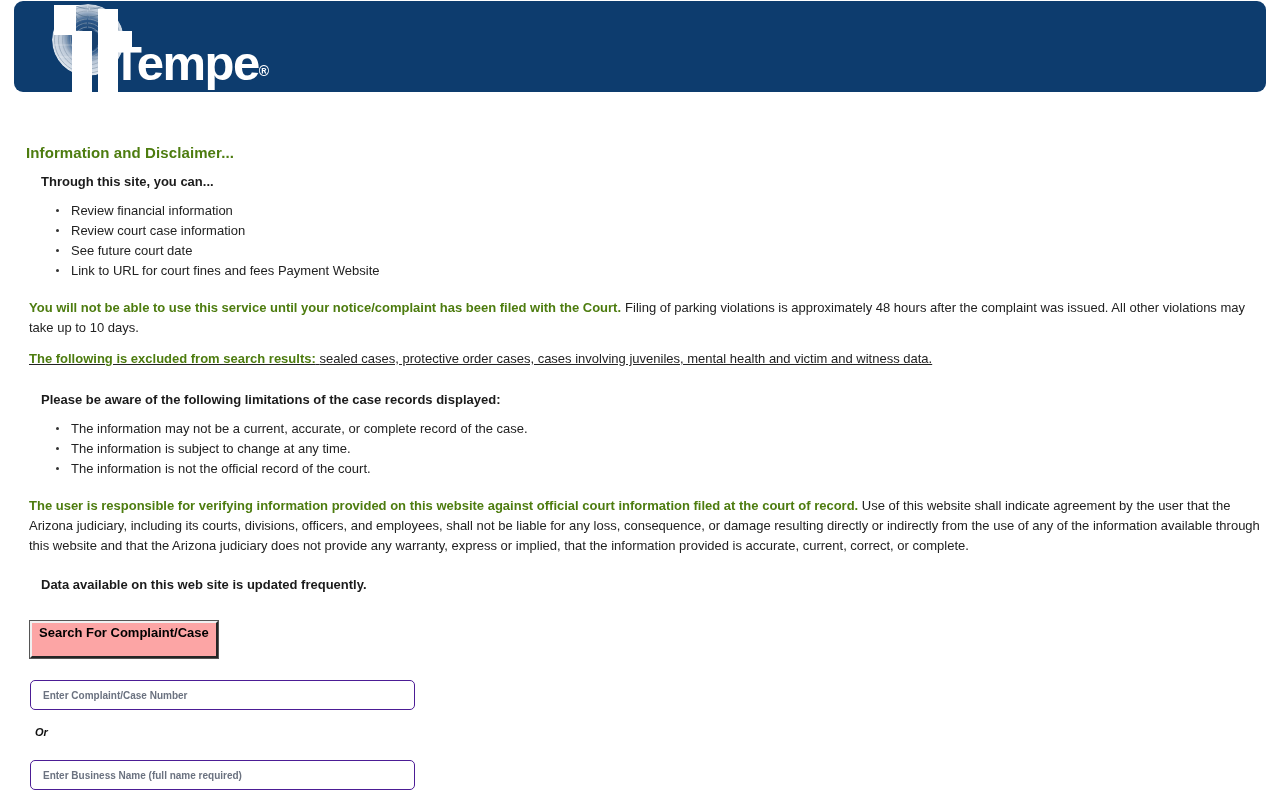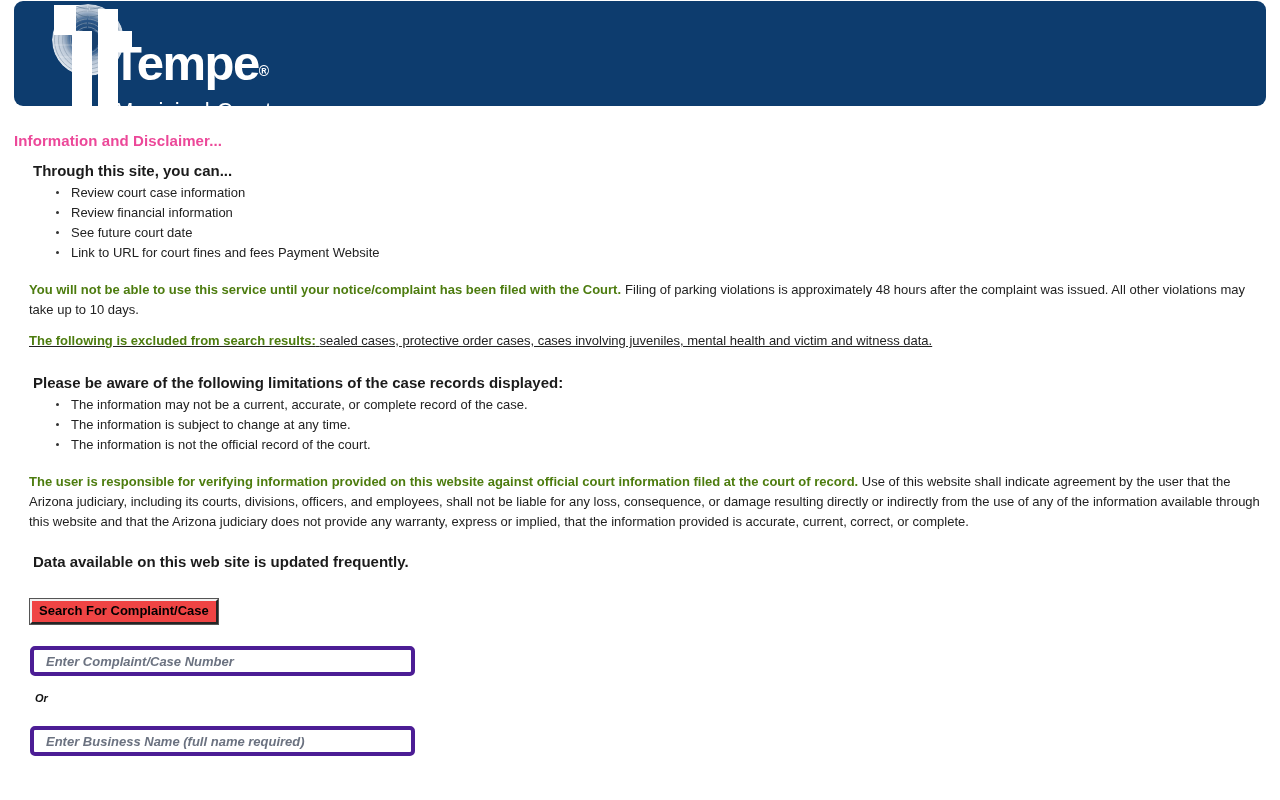--- a/index.html
+++ b/index.html
@@ -14,21 +14,21 @@
     color: #222222;
     overflow: hidden;
   }
 
   
   .banner {
     position: absolute;
     left: 14px;
     top: 1px;
     width: 1252px;
-    height: 105px;
+    height: 91px;
     background: #0d3c6e;
     border-radius: 9px;
     overflow: hidden;
   }
   .logo-wrap {
     position: absolute;
     left: 18px;
     top: 0px;
     width: 250px;
     height: 119px;
@@ -66,37 +66,37 @@
   .brand-sub .gap { display:inline-block; width:7px; }
 
   
   .content {
     position: absolute;
     left: 0;
     top: 120px;
     width: 1280px;
   }
   h1.page-title {
-    margin: 0;
+    margin: 12px;
     padding: 12px 0 0 14px;
     font-size: 15px;
     font-weight: bold;
-    color: #ec4899;
+    color: #4d7c0f;
     letter-spacing: 0.1px;
   }
   .body-block {
     padding-left: 29px;
     padding-right: 14px;
     margin-top: 13px;
   }
   .sub-head {
-    font-size: 15px;
+    font-size: 13px;
     font-weight: bold;
     color: #1b1b1b;
-    margin: 4px;
+    margin: 12px;
   }
   ul.dotted {
     margin: 4px 0 0 0;
     padding-left: 27px;
     list-style: none;
   }
   ul.dotted li {
     font-size: 13px;
     color: #222222;
     line-height: 20px;
@@ -129,47 +129,46 @@
   .form-area {
     padding-left: 30px;
     margin-top: 29px;
   }
   .search-btn {
     display: inline-block;
     font-family: "Liberation Sans", sans-serif;
     font-size: 13px;
     font-weight: bold;
     color: #000000;
-    background: #ef4444;
+    background: #fca5a5;
     border: 2px outset #b8b8b8;
     border-top-color: #f0f0f0;
     border-left-color: #f0f0f0;
     border-right-color: #7a7a7a;
     border-bottom-color: #7a7a7a;
-    padding: 3px 7px 4px 7px;
+    padding: 3px 7px 16px 7px;
     line-height: 14px;
     cursor: pointer;
     box-shadow: 0 0 0 1px #555555;
   }
   .field {
     display: block;
     width: 385px;
     height: 30px;
     margin-top: 22px;
     padding: 0 0 0 12px;
     font-family: "Liberation Sans", sans-serif;
-    font-size: 13px;
+    font-size: 10px;
     font-weight: bold;
     color: #5f6670;
     background: #ffffff;
-    border: 4px solid #4c1d95;
+    border: 1px solid #4c1d95;
     border-radius: 5px;
     box-sizing: border-box;
     outline: none;
-    font-style: italic;
   }
   .field::placeholder {
     color: #6b7280;
     font-weight: bold;
     opacity: 1;
   }
   .or-label {
     font-size: 11px;
     font-weight: bold;
     font-style: italic;
@@ -237,22 +236,22 @@
 </div>
 
 <div class="content">
 
   <h1 class="page-title">Information and Disclaimer...</h1>
 
   <div class="body-block">
 
     <p class="sub-head">Through this site, you can...</p>
     <ul class="dotted">
+      <li>Review financial information</li>
       <li>Review court case information</li>
-      <li>Review financial information</li>
       <li>See future court date</li>
       <li>Link to URL for court fines and fees Payment Website</li>
     </ul>
 
     <p class="para"><b>You will not be able to use this service until your notice/complaint has been filed with the Court.</b><span class="gapsp"></span><span>Filing of parking violations is approximately 48 hours after the complaint was issued.  All other violations may take up to 10 days.</span></p>
 
     <div class="spacer-sm"></div>
 
     <p class="para tight" style="margin-top:2px;text-decoration:underline;"><b>The following is excluded from search results:</b> <span>sealed cases, protective order cases, cases involving juveniles, mental health and victim and witness data.</span></p>
 

